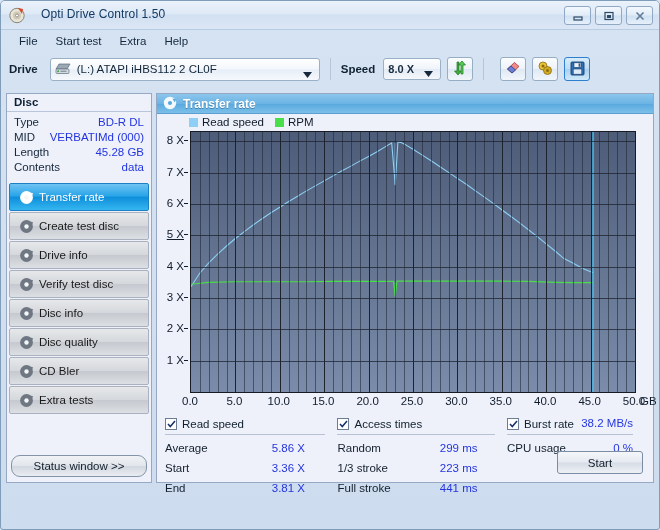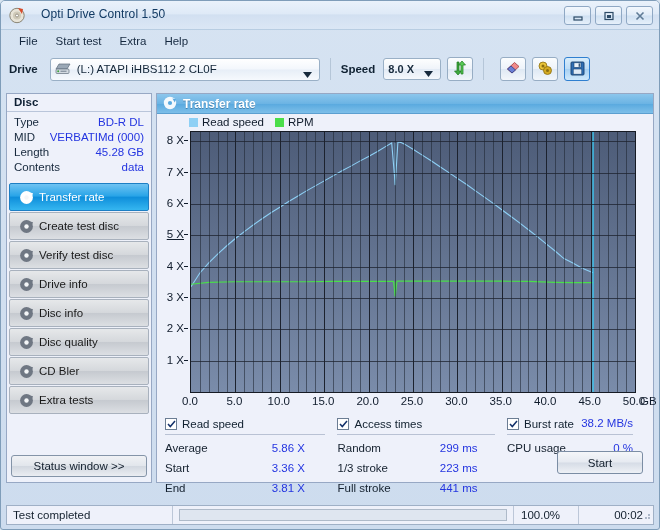--- a/index.html
+++ b/index.html
@@ -93,21 +93,21 @@
     background: linear-gradient(to bottom,#e6e8ea 0%,#d5d8dc 48%,#c6cad0 52%,#dcdfe3 100%);
     padding-left:7px; font-size:11.5px; color:#1a1a1a;
   }
   .navitem.sel {
     border:1px solid #1d7fc4; color:#ffffff;
     background: linear-gradient(to bottom,#6fc3f2 0%,#2aa5e8 45%,#0f8fdb 52%,#35b6f0 100%);
   }
   .navitem .glyph { width:19px; display:flex; align-items:center; justify-content:center; margin-right:3px; }
   .statusbtn {
     position:absolute; left:4px; right:4px; bottom:5px; height:22px;
-    border:1px solid #8494a8; border-radius:3px;
+    border:1px solid #8494a8; border-radius:9px;
     background: linear-gradient(to bottom,#f0f2f5 0%,#e2e6ec 48%,#d2d8e0 52%,#eaedf2 100%);
     display:flex; align-items:center; justify-content:center;
     font-size:11.5px; color:#14202e;
   }
   
   .rightpanel {
     position:absolute; left:150px; top:0; right:0; bottom:0;
     background:#eef1fa; border:1px solid #97a8c4;
   }
   .panel-hdr {
@@ -342,31 +342,31 @@
             <span>Create test disc</span>
           </div>
           <div class="navitem">
             <span class="glyph">
               <svg width="15" height="15" viewBox="0 0 15 15">
                 <circle cx="7.5" cy="7.5" r="6.4" fill="#6f7783"></circle>
                 <circle cx="7.5" cy="7.5" r="2.2" fill="#f4f6f8"></circle>
                 <path d="M10 2.3 L14 3.2 L12.6 7 Z" fill="#6f7783"></path>
               </svg>
             </span>
+            <span>Drive info</span>
+          </div>
+          <div class="navitem">
+            <span class="glyph">
+              <svg width="15" height="15" viewBox="0 0 15 15">
+                <circle cx="7.5" cy="7.5" r="6.4" fill="#6f7783"></circle>
+                <circle cx="7.5" cy="7.5" r="2.2" fill="#f4f6f8"></circle>
+                <path d="M10 2.3 L14 3.2 L12.6 7 Z" fill="#6f7783"></path>
+              </svg>
+            </span>
             <span>Verify test disc</span>
-          </div>
-          <div class="navitem">
-            <span class="glyph">
-              <svg width="15" height="15" viewBox="0 0 15 15">
-                <circle cx="7.5" cy="7.5" r="6.4" fill="#6f7783"></circle>
-                <circle cx="7.5" cy="7.5" r="2.2" fill="#f4f6f8"></circle>
-                <path d="M10 2.3 L14 3.2 L12.6 7 Z" fill="#6f7783"></path>
-              </svg>
-            </span>
-            <span>Drive info</span>
           </div>
           <div class="navitem">
             <span class="glyph">
               <svg width="15" height="15" viewBox="0 0 15 15">
                 <circle cx="7.5" cy="7.5" r="6.4" fill="#6f7783"></circle>
                 <circle cx="7.5" cy="7.5" r="2.2" fill="#f4f6f8"></circle>
                 <path d="M10 2.3 L14 3.2 L12.6 7 Z" fill="#6f7783"></path>
               </svg>
             </span>
             <span>Disc info</span>
@@ -595,34 +595,14 @@
             </div>
           </div>
 
         </div>
         <div class="startbtn">Start</div>
       </div>
 
     </div>
   </div>
 
-  <div class="statusbar">
-    <span class="sb-text">Test completed</span>
-    <span class="sb-divider"></span>
-    <span class="sb-progwrap">
-      <span class="sb-prog">
-        <span class="sb-bar" id="progbar" style="width: 100%;"></span>
-      </span>
-    </span>
-    <span class="sb-divider"></span>
-    <span class="sb-pct">100.0%</span>
-    <span class="sb-divider"></span>
-    <span class="sb-time">00:02</span>
-    <span class="grip">
-      <svg width="10" height="10" viewBox="0 0 10 10">
-        <circle cx="8" cy="8" r=".9" fill="#8d9bb0"></circle>
-          <circle cx="5" cy="8" r=".9" fill="#8d9bb0"></circle>
-          <circle cx="8" cy="5" r=".9" fill="#8d9bb0"></circle>
-      </svg>
-    </span>
-  </div>
 
 </div>
 
 </body></html>

